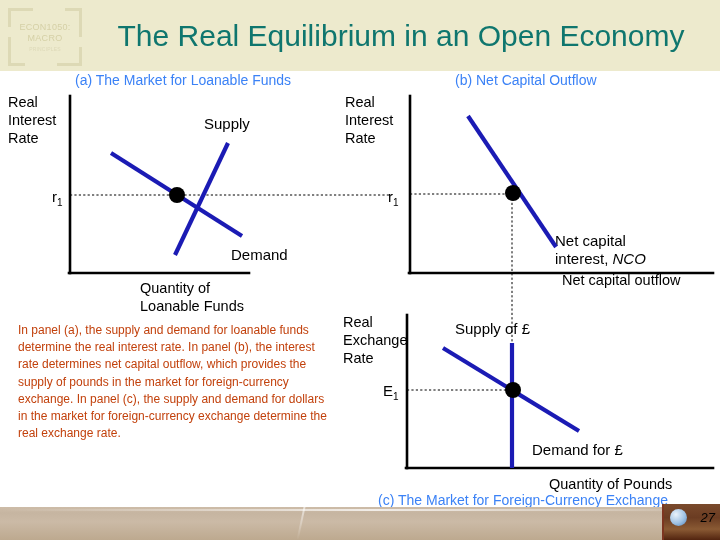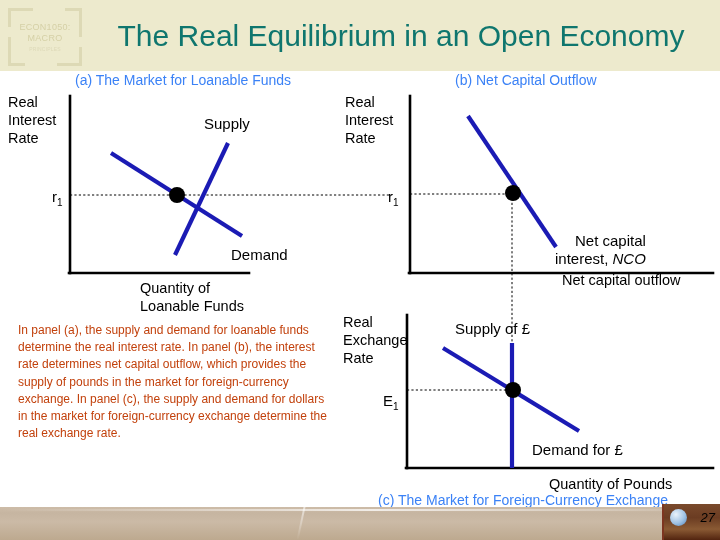--- a/index.html
+++ b/index.html
@@ -147,21 +147,21 @@
   <div class="panel-caption" style="left:455px;top:72px;">(b) Net Capital Outflow</div>
 
   <div class="axis-label right" style="left:345px;top:93px;width:60px;">
     <div>Real</div>
     <div>Interest</div>
     <div>Rate</div>
   </div>
 
   <div class="tick-label" style="left:388px;top:188px;"><span>r</span><sub>1</sub></div>
 
-  <div class="curve-label" style="left:555px;top:232px;text-align:right;">
+  <div class="curve-label" style="left:555px;top:232px;">
     <div>Net capital</div>
     <div><span>interest, </span><span class="nco-ital">NCO</span></div>
   </div>
 
   <div class="axis-label" style="left:562px;top:271px;text-align:right;">Net capital outflow</div>
 
   <svg width="720" height="540">
     <path class="axis-line" d="M410,96 L410,273"></path>
     <path class="axis-line" d="M409,273 L713,273"></path>
 
@@ -170,21 +170,21 @@
     <path class="curve" d="M468,116 L556,247"></path>
     <circle class="dot" cx="513" cy="193" r="8"></circle>
   </svg>
 
   <div class="axis-label right" style="left:343px;top:313px;width:62px;">
     <div>Real</div>
     <div>Exchange</div>
     <div>Rate</div>
   </div>
 
-  <div class="tick-label" style="left:383px;top:392px;"><span>E</span><sub>1</sub></div>
+  <div class="tick-label" style="left:383px;top:382px;"><span>E</span><sub>1</sub></div>
 
   <div class="curve-label" style="left:455px;top:320px;">Supply of £</div>
   <div class="curve-label" style="left:532px;top:441px;">Demand for £</div>
 
   <div class="axis-label" style="left:549px;top:475px;">Quantity of Pounds</div>
 
   <div class="panel-caption" style="left:378px;top:492px;">(c) The Market for Foreign-Currency Exchange</div>
 
   <svg width="720" height="540">
     <path class="axis-line" d="M407,315 L407,468"></path>

